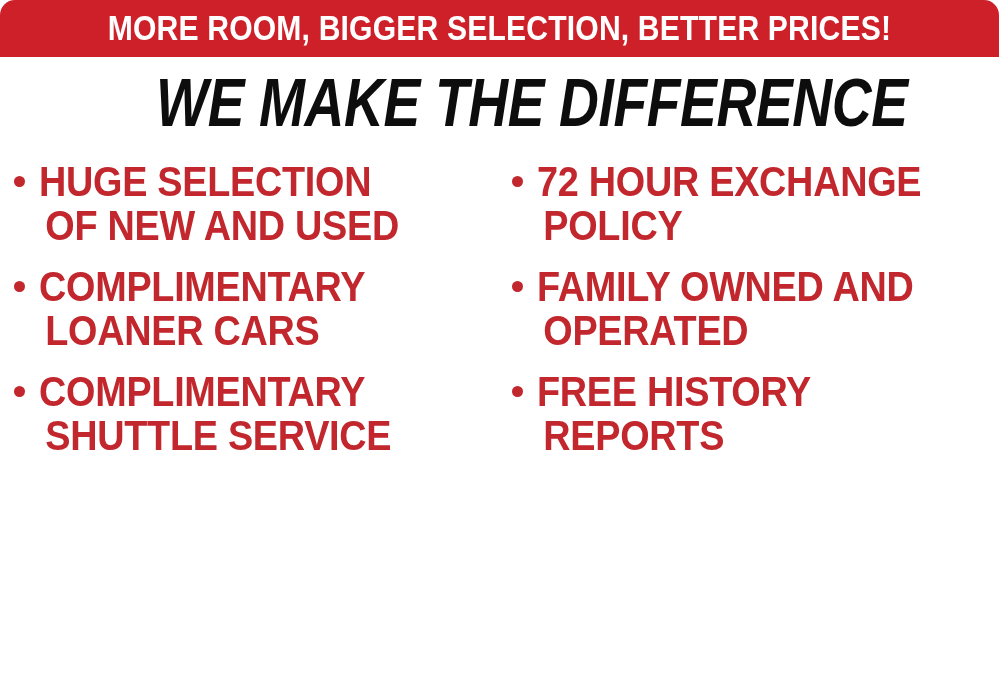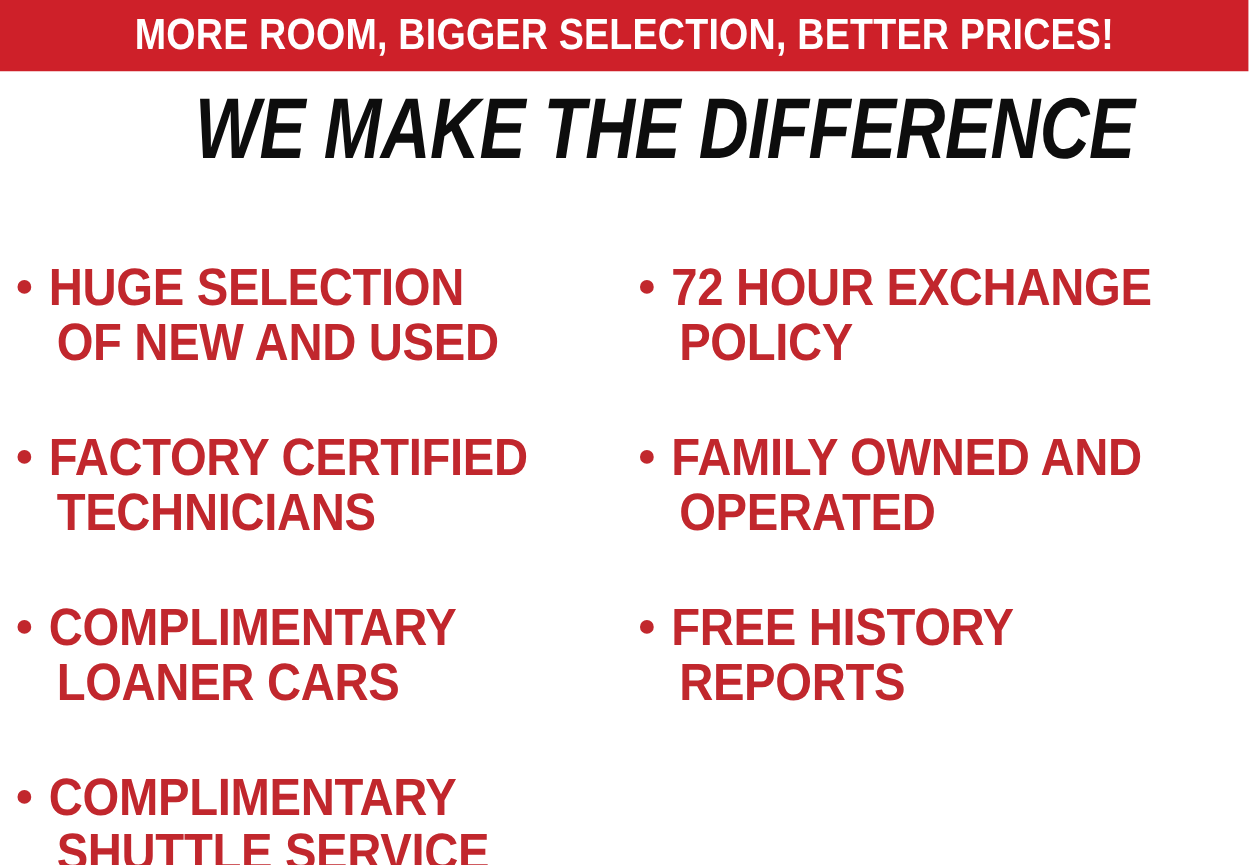--- a/index.html
+++ b/index.html
@@ -10,20 +10,21 @@
   }
   body {
     font-family: "Liberation Sans", sans-serif;
   }
   .poster {
     position: relative;
     width: 999px;
     height: 692px;
     background: #ffffff;
     overflow: hidden;
+    border-radius: 15px;
   }
 
   
   .banner {
     position: absolute;
     left: 0;
     top: 0;
     width: 999px;
     height: 57px;
     background: #ce2029;
@@ -79,21 +80,20 @@
     position: absolute;
     top: 0;
   }
   .col-left  { left: 14px;  width: 486px; }
   .col-right { left: 512px; width: 487px; }
 
   .bullet-item {
     display: flex;
     align-items: flex-start;
     margin-bottom: 17px;
-    margin-top: 48px;
   }
   .bullet-dot {
     flex: 0 0 auto;
     width: 11px;
     height: 11px;
     border-radius: 50%;
     background: #c1272d;
     margin-top: 16px;
     margin-right: 14px;
   }
@@ -129,24 +129,20 @@
   </div>
 
   <div class="columns">
     <div class="col col-left">
         <div class="bullet-item">
           <span class="bullet-dot"></span>
           <div class="bullet-label"><span>HUGE SELECTION</span><span class="ln2">OF NEW AND USED</span></div>
         </div>
         <div class="bullet-item">
           <span class="bullet-dot"></span>
-          <div class="bullet-label"><span>FACTORY CERTIFIED</span><span class="ln2">TECHNICIANS</span></div>
-        </div>
-        <div class="bullet-item">
-          <span class="bullet-dot"></span>
           <div class="bullet-label"><span>COMPLIMENTARY</span><span class="ln2">LOANER CARS</span></div>
         </div>
         <div class="bullet-item">
           <span class="bullet-dot"></span>
           <div class="bullet-label"><span>COMPLIMENTARY</span><span class="ln2">SHUTTLE SERVICE</span></div>
         </div>
       </div>
     <div class="col col-right">
         <div class="bullet-item">
           <span class="bullet-dot"></span>

